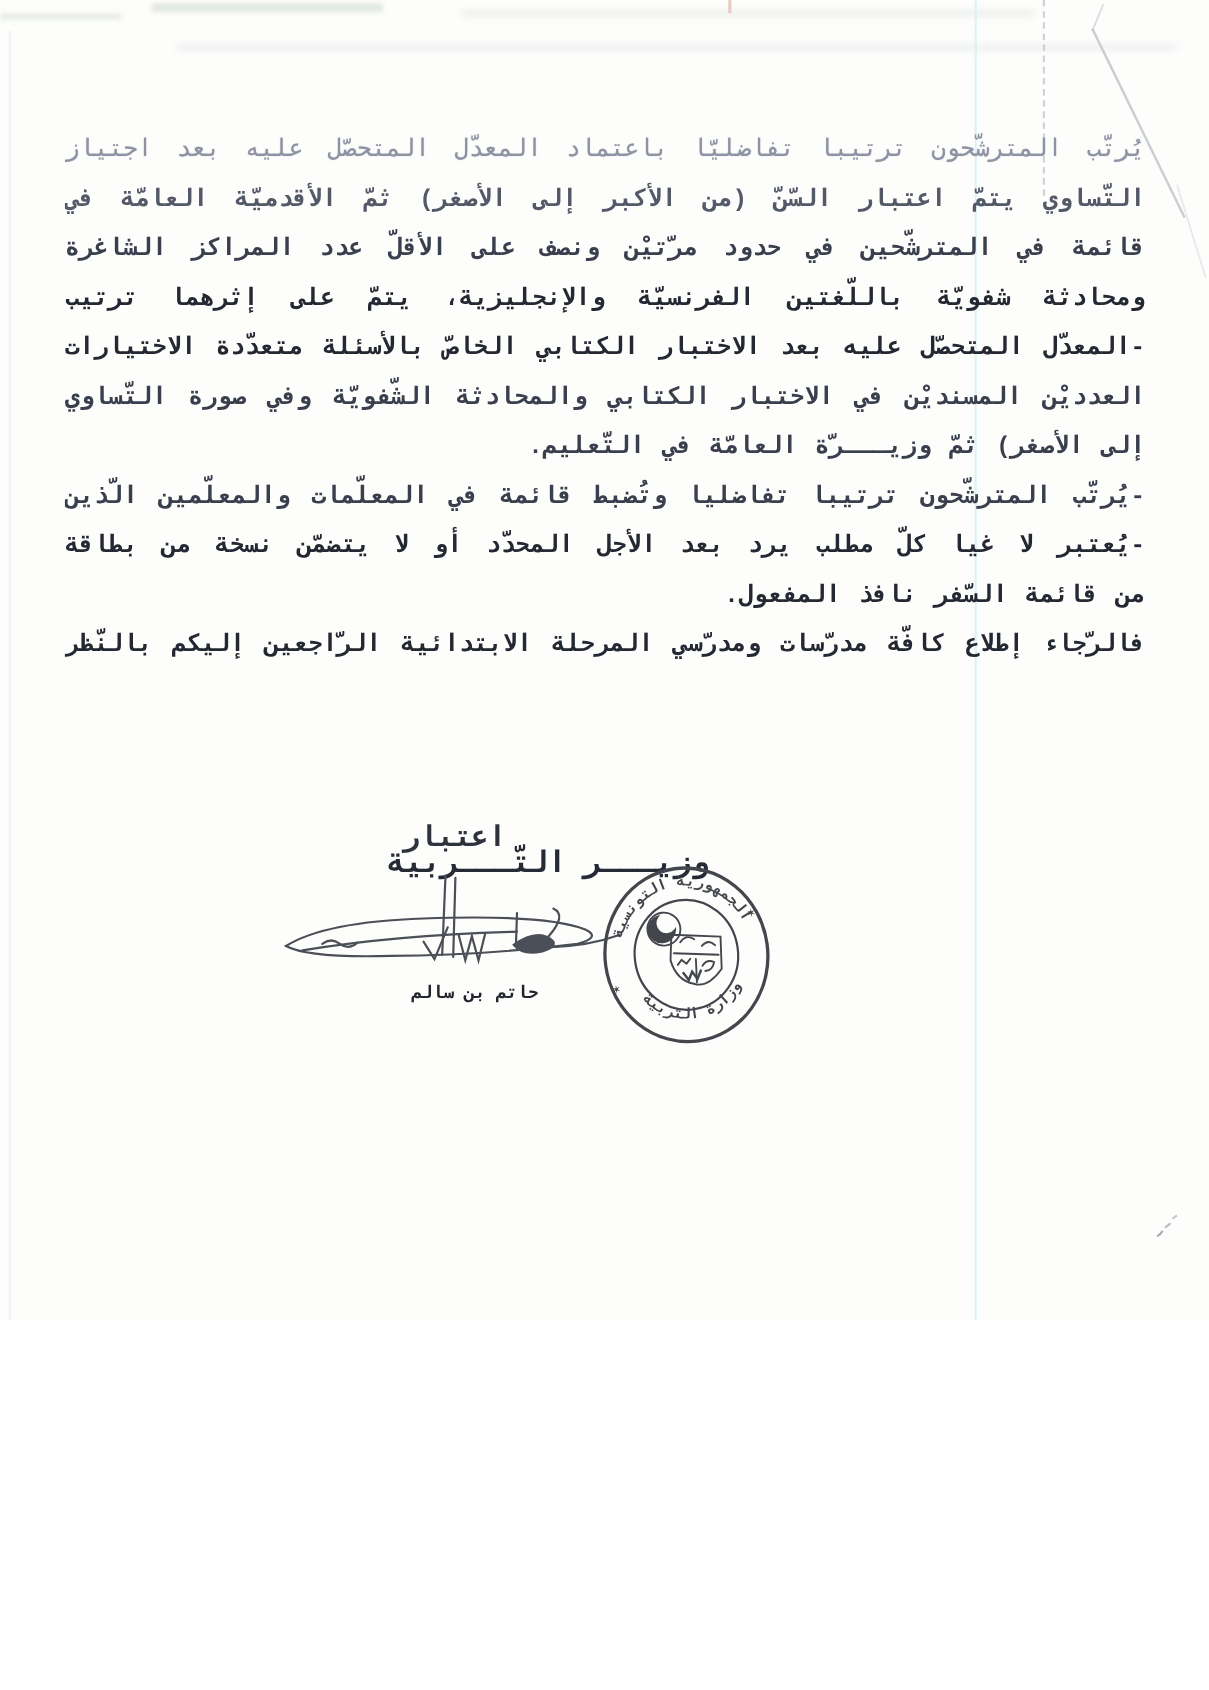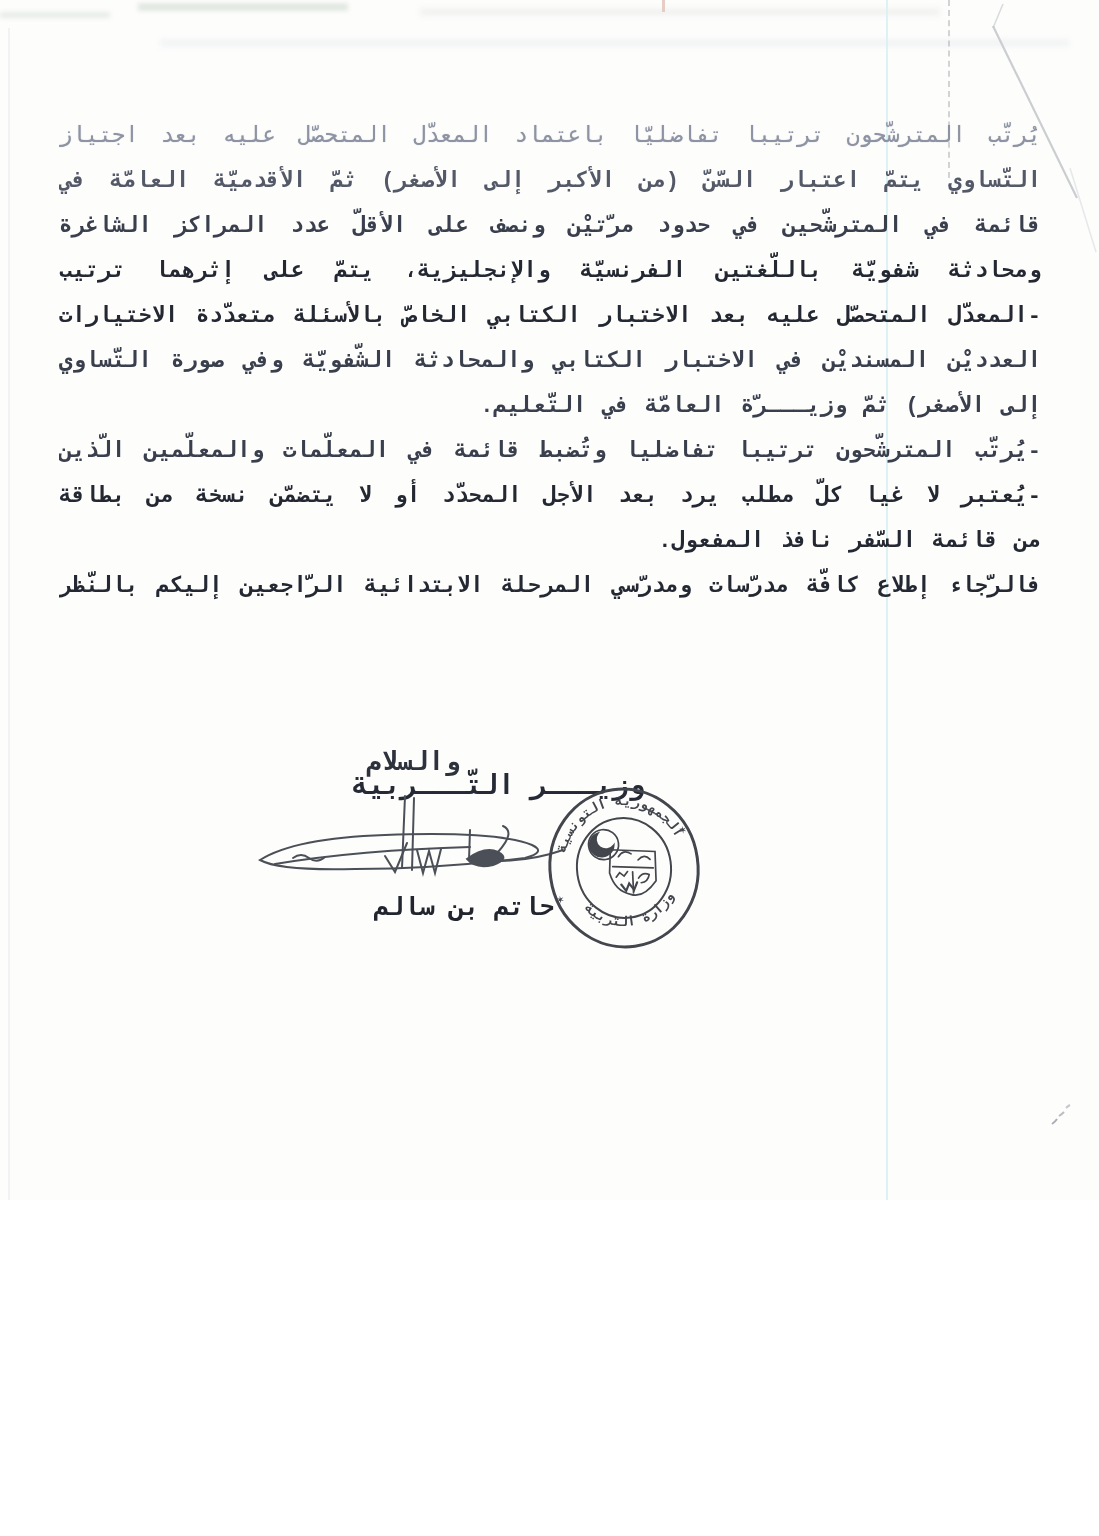--- a/index.html
+++ b/index.html
@@ -23,21 +23,21 @@
     white-space:normal;
   }
   .line.last{text-align-last:right;}
   .line.faint{color:#8d93a2;font-weight:400;text-shadow:0 0 1px rgba(141,147,162,.7);}
   .line.mid{color:#545968;}
   .line.dark{color:#3a3f4d;}
   .line.darker{color:#242832;}
   
   .closing{position:absolute;left:366px;top:746px;font-size:26px;font-weight:700;color:#2e323d;}
   .sig-title{position:absolute;left:352px;top:769px;font-size:27px;font-weight:700;color:#262a34;direction:rtl;}
-  .sig-name{position:absolute;left:374px;top:892px;font-size:25px;font-weight:700;color:#22252e;direction:rtl;}
+  .sig-name{position:absolute;left:374px;top:892px;font-size:16px;font-weight:700;color:#22252e;direction:rtl;}
   .sig-svg{position:absolute;left:235px;top:788px;}
   .stamp-svg{position:absolute;left:543px;top:782px;transform:rotate(-8deg);}
   .stamp-arc{font-size:13.5px;font-weight:700;letter-spacing:1.5px;fill:#43464d;}
   .stamp-star{font-size:12px;fill:#43464d;}
   
   .pagenum{position:absolute;left:557px;top:1384px;font-size:23px;color:#3a3d45;}
   
   .art{position:absolute;pointer-events:none;}
   .vline-cyan{left:886px;top:0;width:2px;height:1536px;background:#d9f1f4;opacity:.9;}
   .vline-left{left:8px;top:28px;width:2px;height:1508px;background:#f0f2f3;}
@@ -86,21 +86,21 @@
       </div>
       <div>
         <div class="line darker">-يُعتبر لا غيا كلّ مطلب يرد بعد الأجل المحدّد أو لا يتضمّن نسخة من بطاقة التّعريف الوطنية ونسخة</div>
         <div class="line darker last">من قائمة السّفر نافذ المفعول.</div>
       </div>
       <div>
         <div class="line darker">فالرّجاء إطلاع كافّة مدرّسات ومدرّسي المرحلة الابتدائية الرّاجعين إليكم بالنّظر على فحوى هذا المنشور.</div>
       </div>
     </div>
 
-  <div class="closing">والسلام</div>
+  <div class="closing">اعتبار</div>
   <div class="sig-title">وزيـــر التّـــربية</div>
 
   <svg class="sig-svg" width="335" height="108" viewBox="0 0 335 108">
     <g fill="none" stroke="#4b4f57" stroke-width="2" stroke-linecap="round">
       <path d="M 25 72 Q 60 50 150 47 Q 262 43 297 57 Q 312 64 290 70 Q 200 81 120 81 Q 45 83 25 72 Z"></path>
       <path d="M 40 76 Q 125 62 235 59"></path>
       <path d="M 58 70 q 8 -6 16 0 q 8 6 16 -1"></path>
       <path d="M 170 8 L 167 80"></path>
       <path d="M 179 10 L 177 82"></path>
       <path d="M 235 42 L 234 72"></path>

